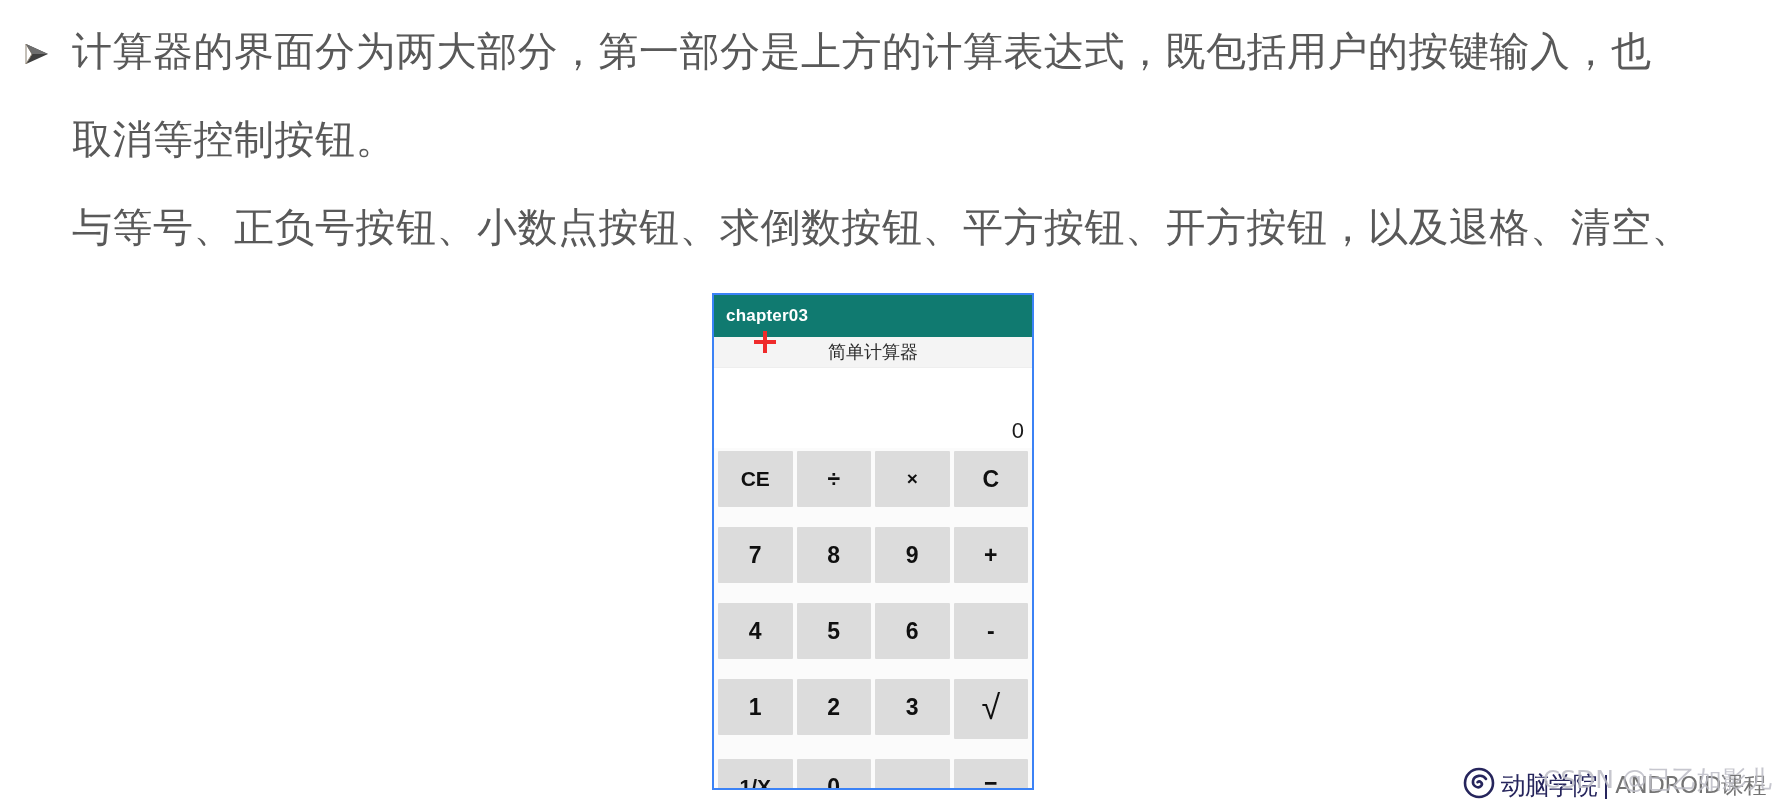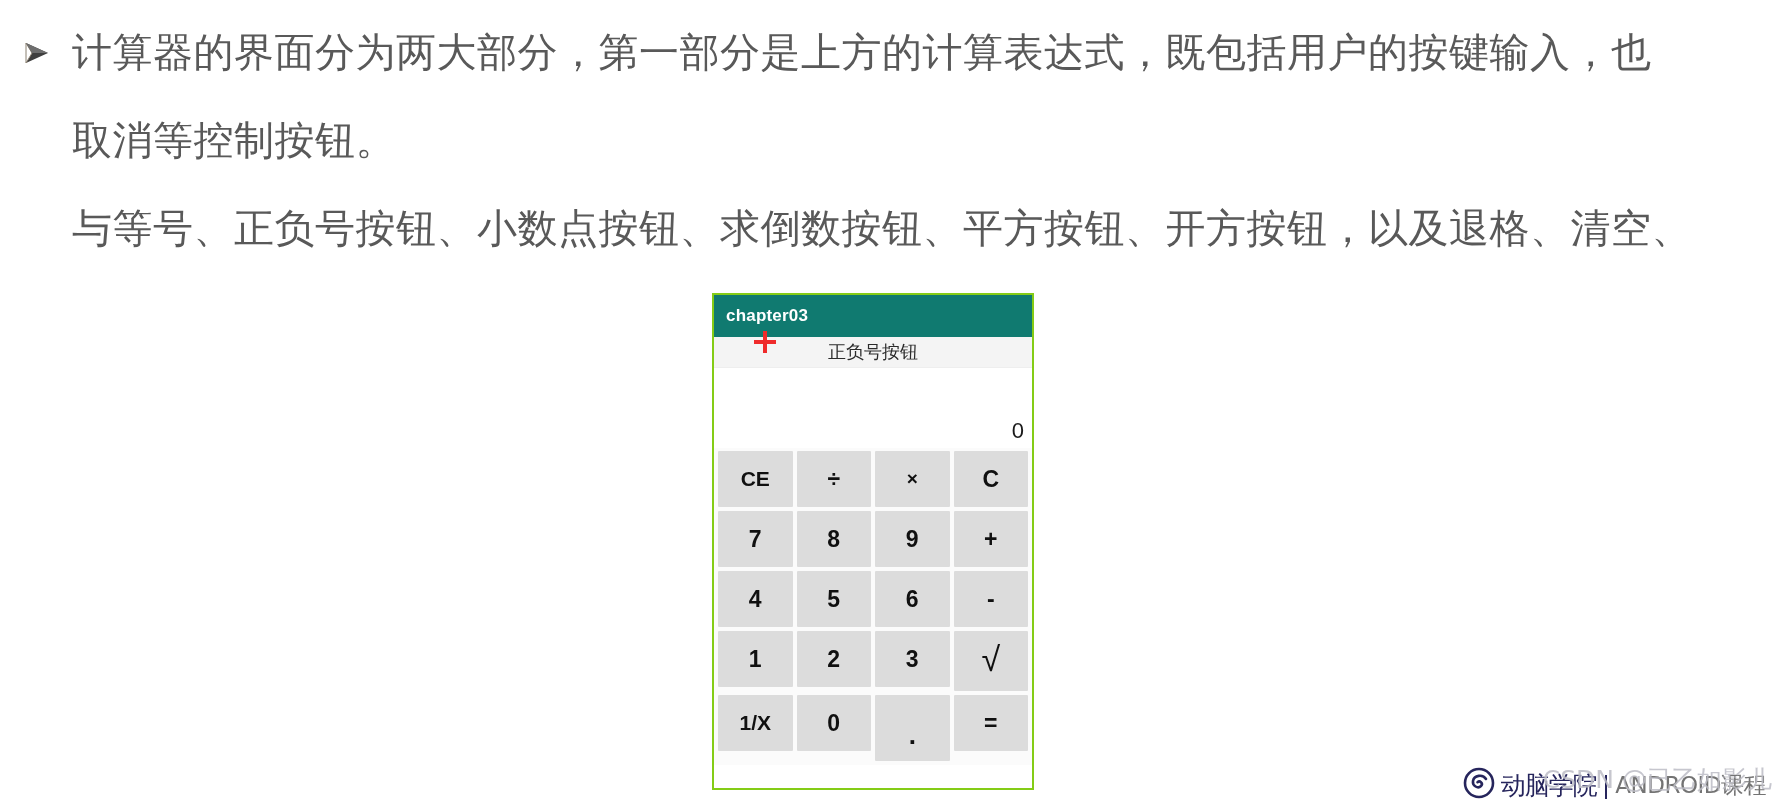--- a/index.html
+++ b/index.html
@@ -23,21 +23,21 @@
     width: 1700px;
   }
   .text-line {
     position: relative;
     height: 88px;
     line-height: 88px;
     color: #595959;
     font-size: 40px;
     letter-spacing: 0.5px;
     white-space: nowrap;
-    font-family: Liberation Sans, sans-serif;
+    font-family: Liberation Serif, serif;
     font-weight: 500;
   }
   .text-line .indent {
     display: inline-block;
     width: 54px;
   }
   .bullet-arrow {
     display: inline-block;
     width: 54px;
     vertical-align: middle;
@@ -47,21 +47,21 @@
   .bullet-arrow svg { display: block; }
 
   
   #calculator-app {
     position: absolute;
     left: 712px;
     top: 293px;
     width: 322px;
     height: 497px;
     background: #ffffff;
-    border: 2px solid #84cc16;
+    border: 2px solid #3b82f6;
     box-sizing: border-box;
     overflow: hidden;
   }
   #app-bar {
     height: 42px;
     background: #107a70;
     display: flex;
     align-items: center;
     padding-left: 12px;
     box-sizing: border-box;
@@ -132,21 +132,21 @@
   }
 
   #keypad {
     background: #fbfbfb;
     padding: 3px 4px 4px 4px;
     box-sizing: border-box;
   }
   .key-row {
     display: flex;
     gap: 4px;
-    margin-bottom: 4px;
+    margin-bottom: 20px;
   }
   .key-row:last-child { margin-bottom: 0; }
   .key {
     flex: 1 1 0;
     height: 56px;
     background: #dcdcdc;
     border-radius: 1px;
     display: flex;
     align-items: center;
     justify-content: center;
@@ -228,21 +228,21 @@
 
 </div>
 
 <div id="calculator-app">
 
   <div id="app-bar">
     <span class="app-title">chapter03</span>
   </div>
 
   <div id="app-subtitle-bar">
-    <span class="subtitle">正负号按钮</span>
+    <span class="subtitle">简单计算器</span>
     <span id="cursor-crosshair"></span>
   </div>
 
   <div id="display-area">
     <div id="display-expression"></div>
     <div id="display-result">0</div>
   </div>
 
   <div id="keypad">
 

